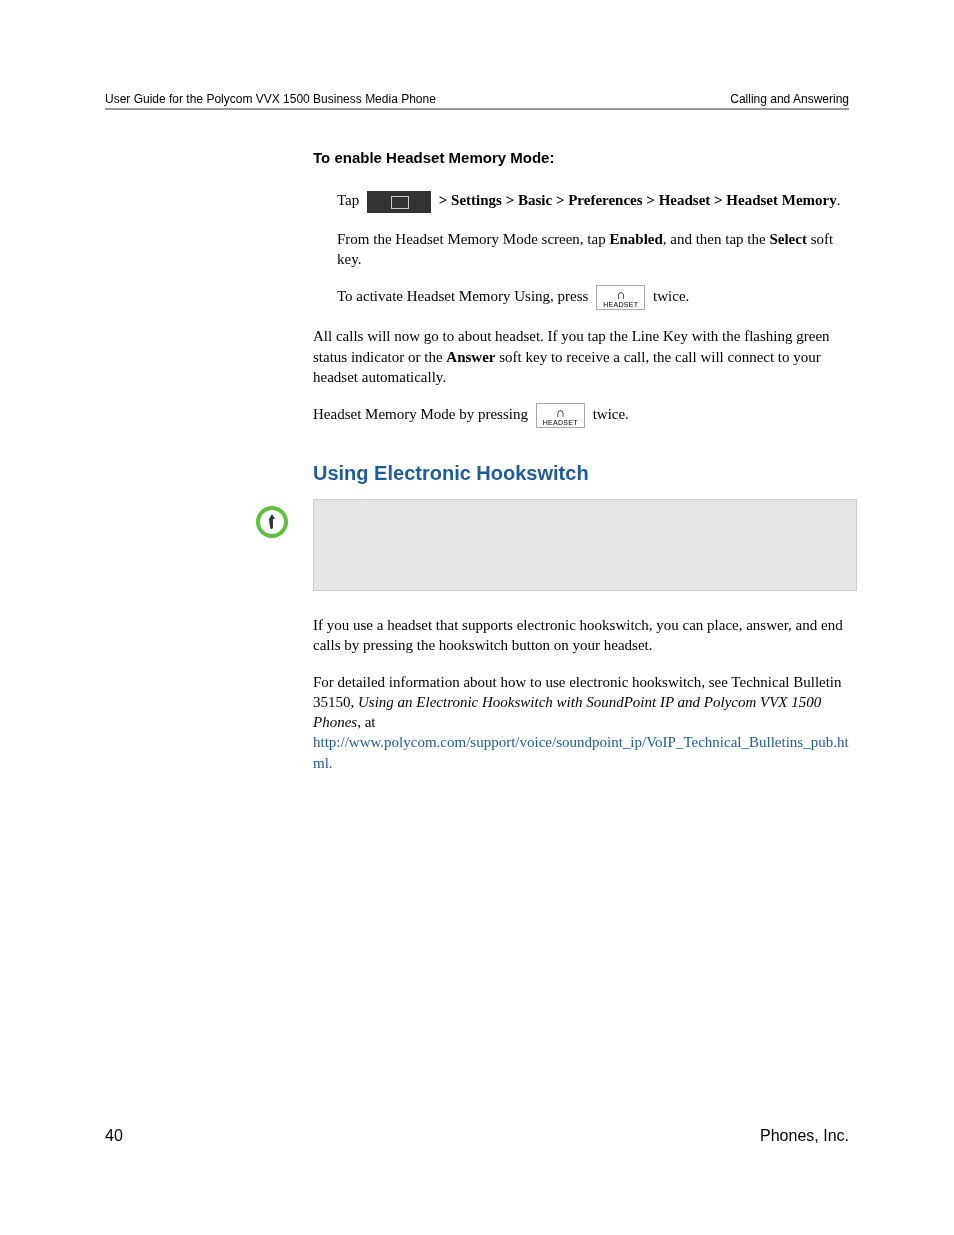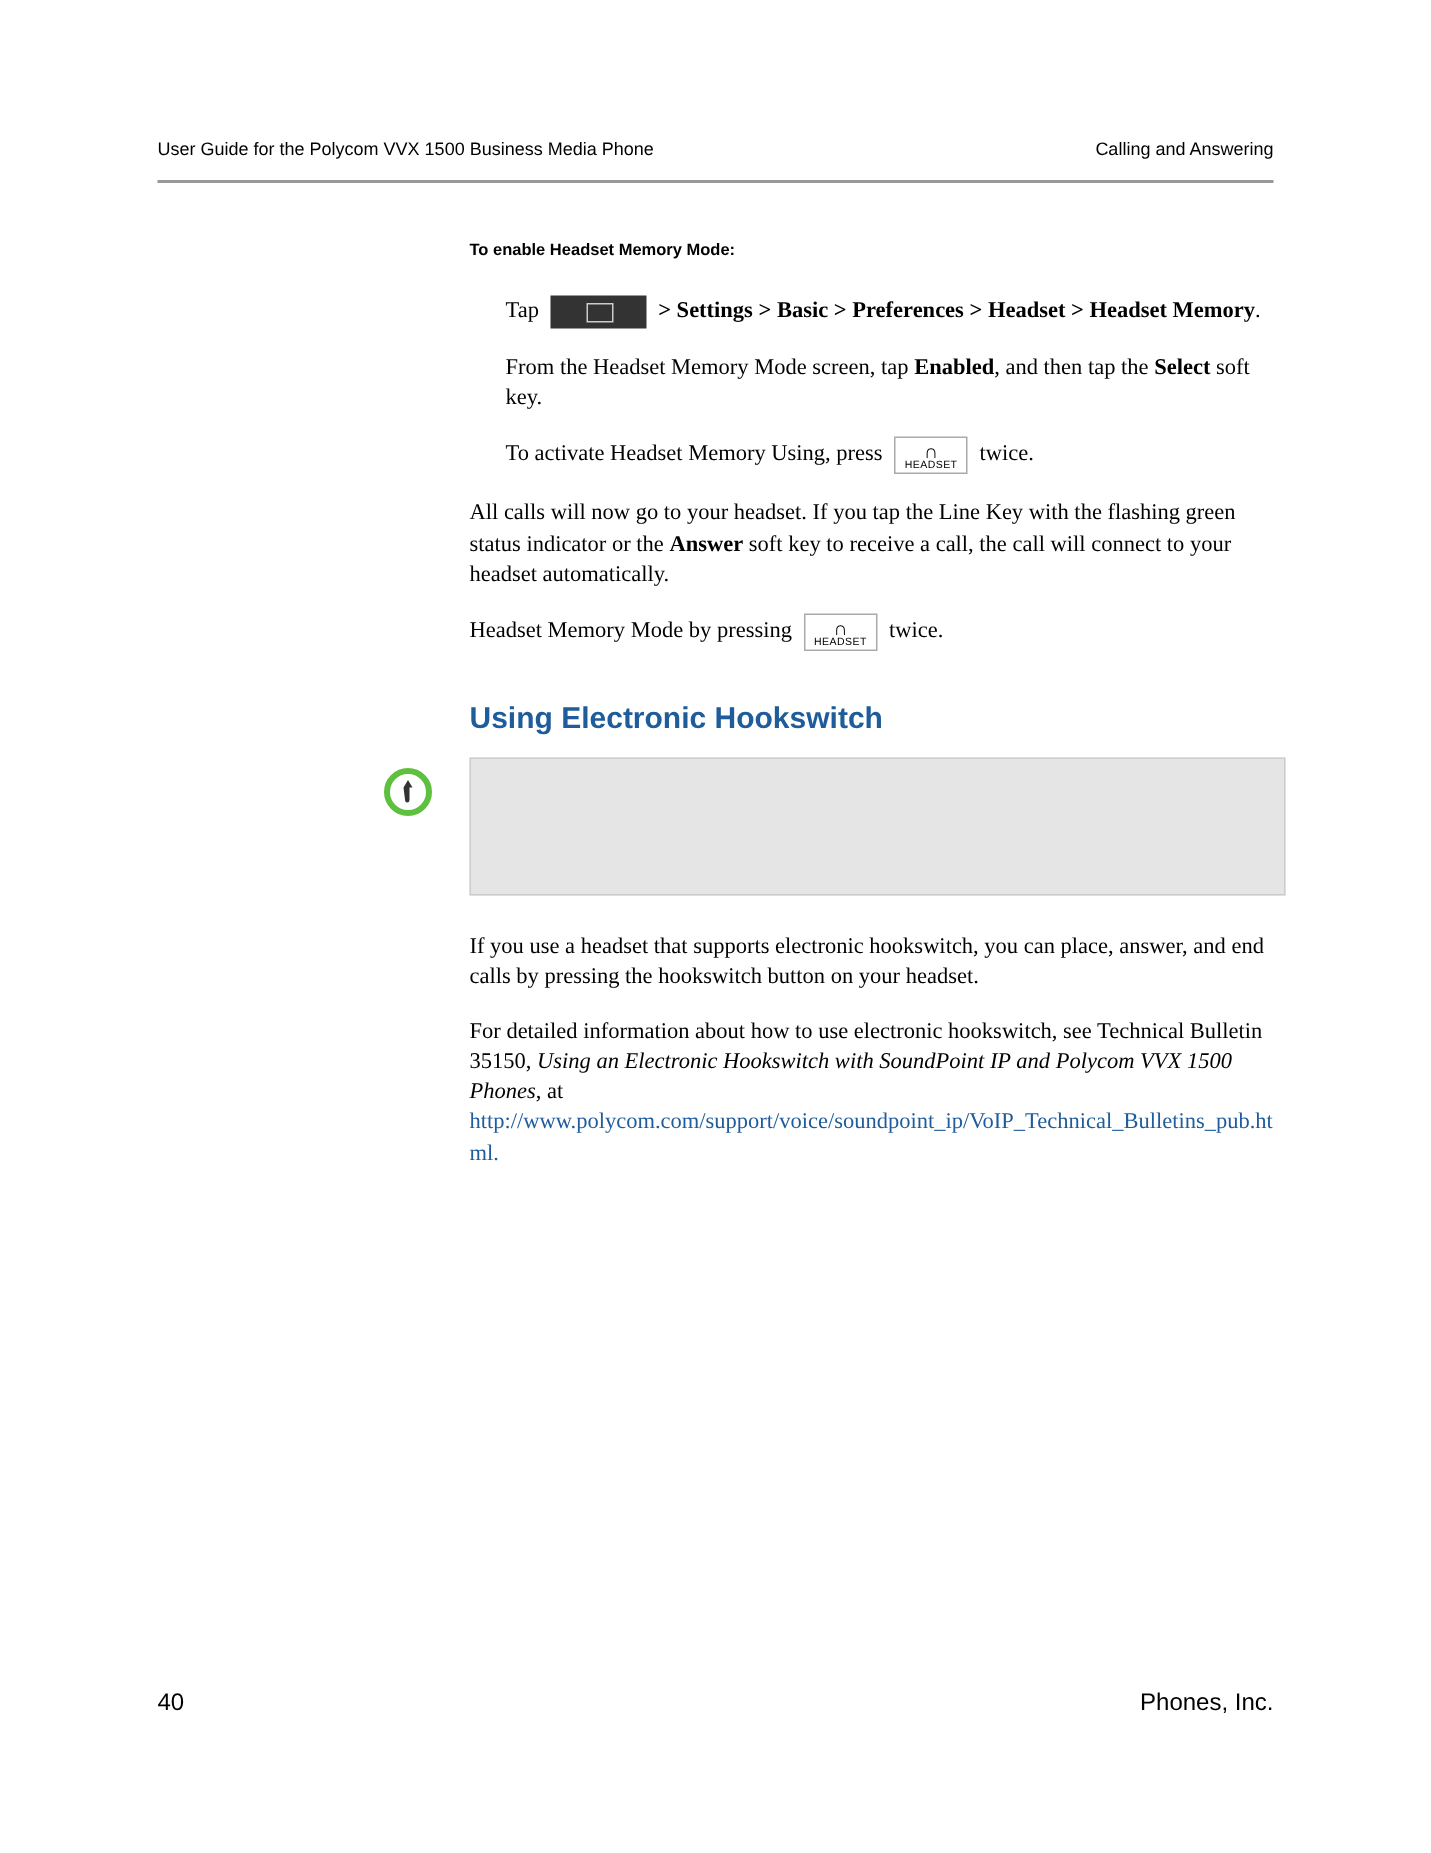--- a/index.html
+++ b/index.html
@@ -14,35 +14,35 @@
     .page {
       padding: 92px 105px 0 105px;
       position: relative;
       height: 100%;
     }
     .header {
       display: flex;
       justify-content: space-between;
       font-family: "Arial Narrow", Arial, sans-serif;
       font-size: 12px;
-      padding-bottom: 14px;
+      padding-bottom: 2px;
       border-bottom: 2px solid #999;
       margin-bottom: 38px;
       align-items: center;
     }
     .content {
       margin-left: 208px;
       width: 540px;
       font-size: 15px;
       line-height: 1.35;
     }
     .section-title-bold {
       font-family: Arial, Helvetica, sans-serif;
       font-weight: bold;
-      font-size: 11px;
+      font-size: 15px;
       margin-bottom: 22px;
     }
     .para {
       margin-left: 24px;
       margin-bottom: 16px;
     }
     .para-flush {
       margin-left: 0;
       margin-bottom: 16px;
     }
@@ -157,21 +157,21 @@
     <div class="para">
       <span>To activate Headset Memory Using, press </span>
       <span class="headset-btn">
         <span class="hs-icon">∩</span>
         <span class="hs-label">HEADSET</span>
       </span>
       <span> twice.</span>
     </div>
 
     <div class="para-flush">
-      <span>All calls will now go to your headset. If you tap the Line Key with the flashing green status indicator or the </span><span class="bold">Answer</span><span> soft key to receive a call, the call will connect to your headset automatically.</span>
+      <span>All calls will now go to about headset. If you tap the Line Key with the flashing green status indicator or the </span><span class="bold">Answer</span><span> soft key to receive a call, the call will connect to your headset automatically.</span>
     </div>
 
 
     <div class="para-flush">
       <span>Headset Memory Mode by pressing </span>
       <span class="headset-btn">
         <span class="hs-icon">∩</span>
         <span class="hs-label">HEADSET</span>
       </span>
       <span> twice.</span>

